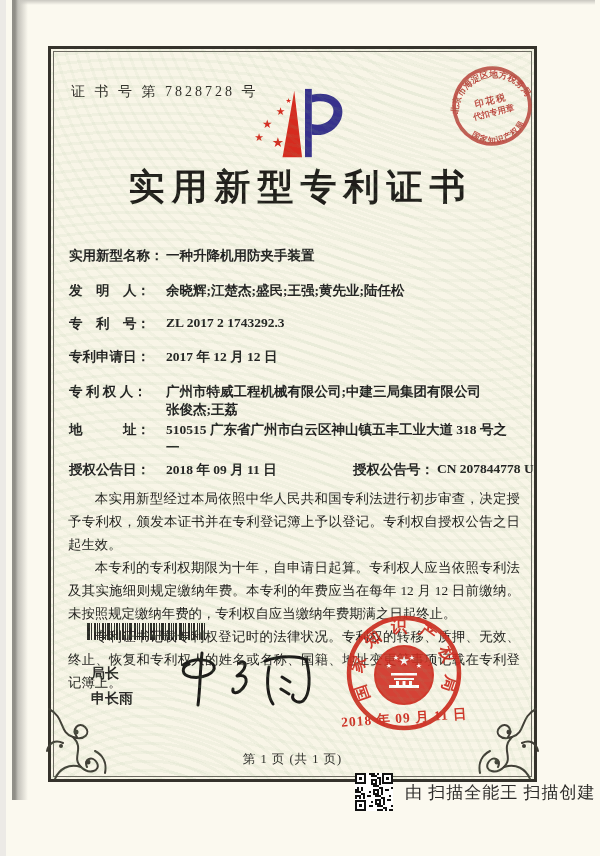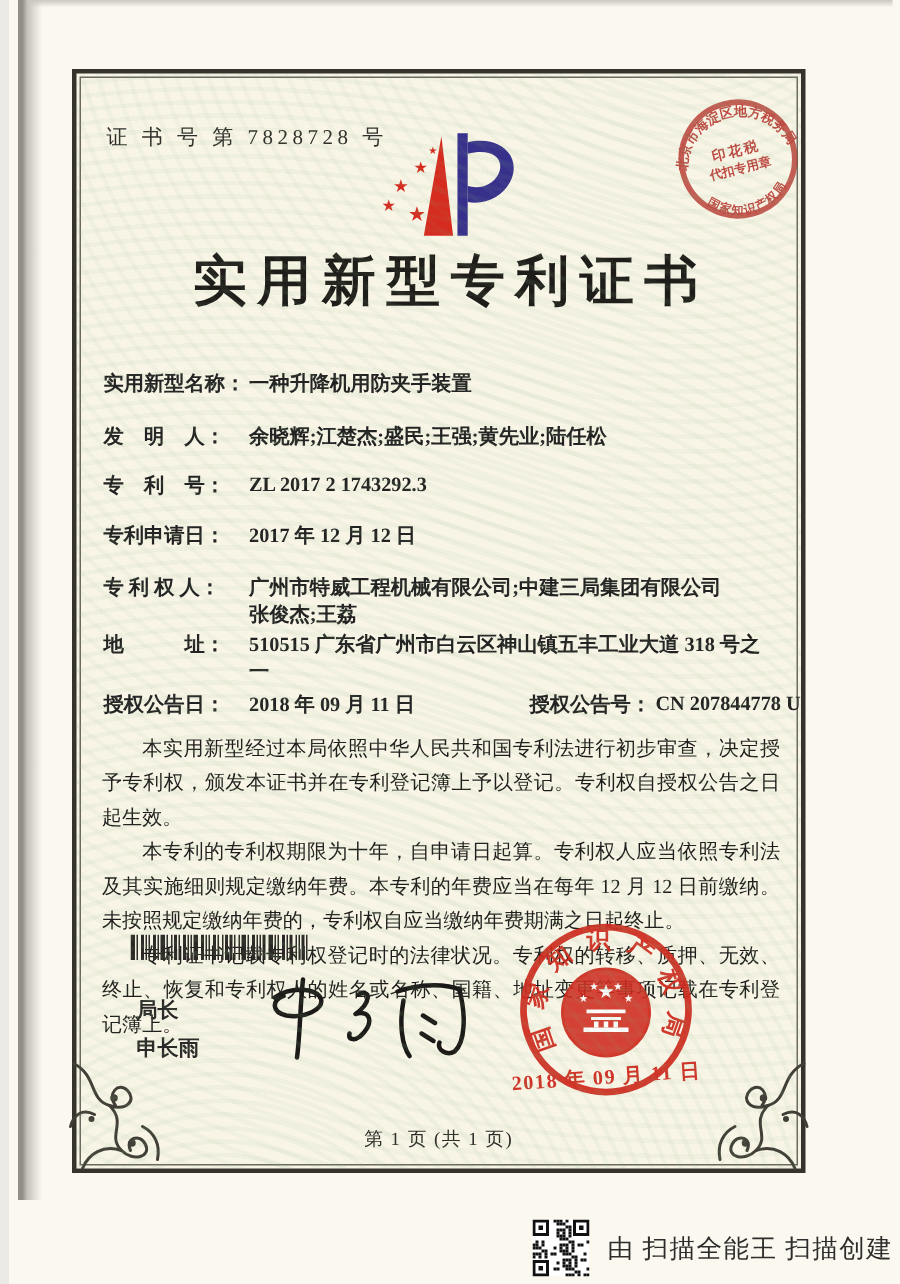--- a/index.html
+++ b/index.html
@@ -66,21 +66,21 @@
     font-size:13.5px;font-weight:bold;color:#d03327;letter-spacing:1px;
     transform:rotate(-4deg);
   }
   .page-footer{
     position:absolute;left:0;top:702px;width:100%;text-align:center;
     font-size:12.5px;color:#2b2a27;letter-spacing:1px;
   }
   .corner-orn{position:absolute;width:82px;height:86px;}
   .orn-br{right:-8px;bottom:-6px;}
   .orn-bl{left:-8px;bottom:-6px;transform:scaleX(-1);}
-  .scan-mark{position:absolute;left:355px;top:812px;height:40px;display:flex;align-items:center;gap:12px;}
+  .scan-mark{position:absolute;left:355px;top:772px;height:40px;display:flex;align-items:center;gap:12px;}
   .scan-text{font-size:17px;color:#2e2d2b;font-family:"Liberation Serif","DejaVu Serif",serif;letter-spacing:1px;}
   .qr{width:38px;height:38px;}
 </style>
 </head>
 <body>
 
 <div id="stage">
   <div class="paper"></div>
   <div class="spine-shadow"></div>
   <div class="top-shadow"></div>

